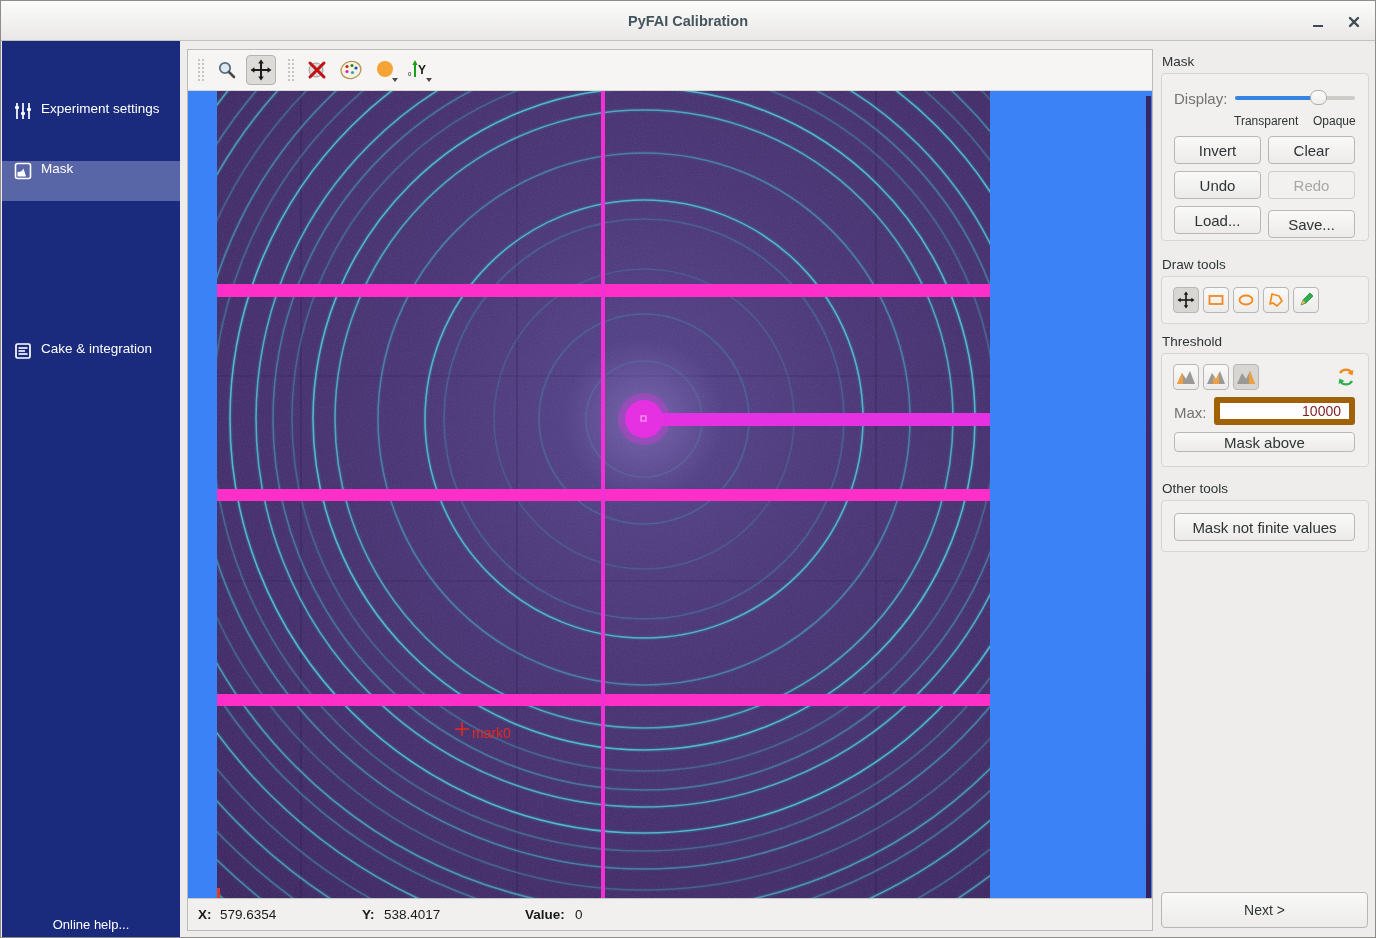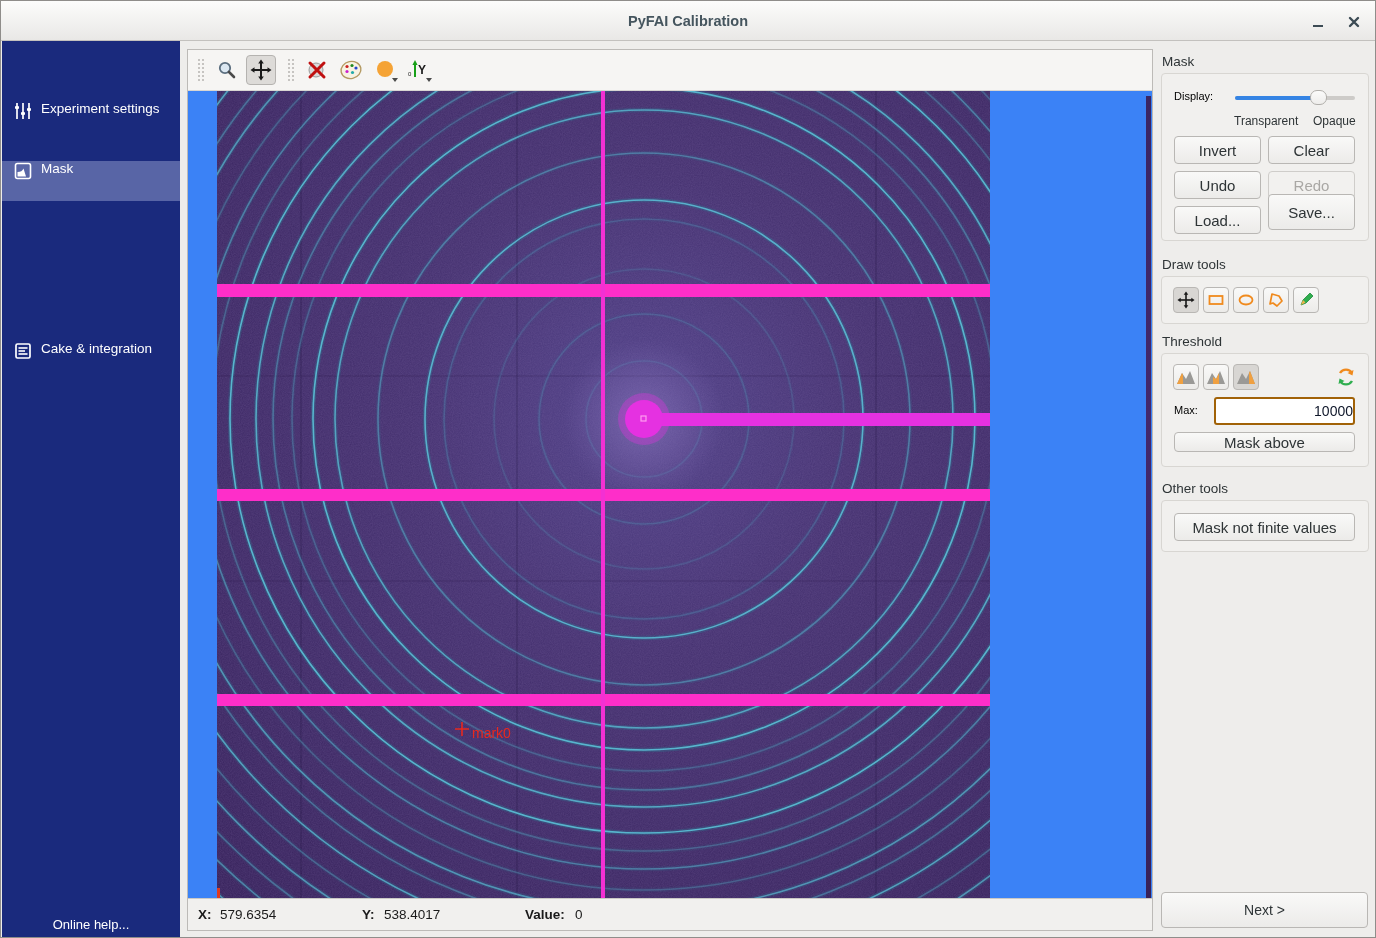--- a/index.html
+++ b/index.html
@@ -45,29 +45,29 @@
 
   .btn { position:absolute; display:flex; align-items:center; justify-content:center;
     background:linear-gradient(#f9f9f8,#ecebe9); border:1px solid #b9b7b4; border-radius:4px;
     font-size:15px; color:#2e3436; }
   .btn.disabled { color:#a9a7a4; background:#f2f1ef; border-color:#cfcdca; }
   .toolsq { width:26px; height:26px; position:absolute; display:flex; align-items:center; justify-content:center;
     background:linear-gradient(#f9f9f8,#ecebe9); border:1px solid #b9b7b4; border-radius:4px; }
   .toolsq.checked { background:#d8d6d3; }
   .flatbtn { position:absolute; width:24px; height:24px; display:flex; align-items:center; justify-content:center; border:none; background:transparent; }
 
-  .lbl { position:absolute; font-size:11px; color:#000000; }
+  .lbl { position:absolute; font-size:15px; color:#737373; }
   .small-lbl { position:absolute; font-size:12px; color:#2e3436; }
 
   .slider-track { position:absolute; height:4px; border-radius:2px; background:#cdcbc8; }
   .slider-fill { position:absolute; height:4px; border-radius:2px; background:#3584e4; }
   .slider-handle { position:absolute; width:17px; height:15px; border-radius:7px; background:linear-gradient(#fbfbfa,#eeedeb); border:1px solid #b1afab; }
 
-  .tinput { position:absolute; border:2px solid #a16207; border-radius:3px; background:#ffffff; font-size:14px; color:#0f172a;
-    text-align:right; padding:0 0; font-family:"Liberation Sans","DejaVu Sans",sans-serif; }
+  .tinput { position:absolute; border:6px solid #a16207; border-radius:3px; background:#ffffff; font-size:14px; color:#7f1d1d;
+    text-align:right; padding:0 8px; font-family:"Liberation Sans","DejaVu Sans",sans-serif; }
 </style>
 </head>
 <body>
 
 <div class="window">
 
   <div class="titlebar">
     <div class="title">PyFAI Calibration</div>
     <div class="winbtn min">
       <svg width="12" height="12">
@@ -294,21 +294,21 @@
       <div class="slider-fill" id="slider-fill" style="left:73px; top:22px; width:84px"></div>
       <div class="slider-handle" id="slider-handle" style="left:148px; top:16px"></div>
       <span class="small-lbl" style="left:72px; top:40px">Transparent</span>
       <span class="small-lbl" style="left:151px; top:40px">Opaque</span>
 
       <div class="btn" style="left:12px; top:62px; width:87px; height:28px">Invert</div>
       <div class="btn" style="left:106px; top:62px; width:87px; height:28px">Clear</div>
       <div class="btn" style="left:12px; top:97px; width:87px; height:28px">Undo</div>
       <div class="btn disabled" style="left:106px; top:97px; width:87px; height:28px">Redo</div>
       <div class="btn" style="left:12px; top:132px; width:87px; height:28px">Load...</div>
-      <div class="btn" style="left:106px; top:120px; width:87px; height:36px">Save...</div>
+      <div class="btn" style="left:106px; top:136px; width:87px; height:28px">Save...</div>
     </div>
 
     <div class="sect-h" style="top:216px">Draw tools</div>
     <div class="gbox" style="top:235px; height:48px">
       <div class="toolsq checked" style="left:11px; top:10px">
         <svg width="18" height="18" viewBox="0 0 22 22">
           <g stroke="#1a1a1a" stroke-width="2" fill="#1a1a1a">
             <line x1="11" y1="3.5" x2="11" y2="18.5"></line>
               <line x1="3.5" y1="11" x2="18.5" y2="11"></line>
             <path d="M11,0.5 L8.2,4.5 L13.8,4.5 Z" stroke="none"></path>

